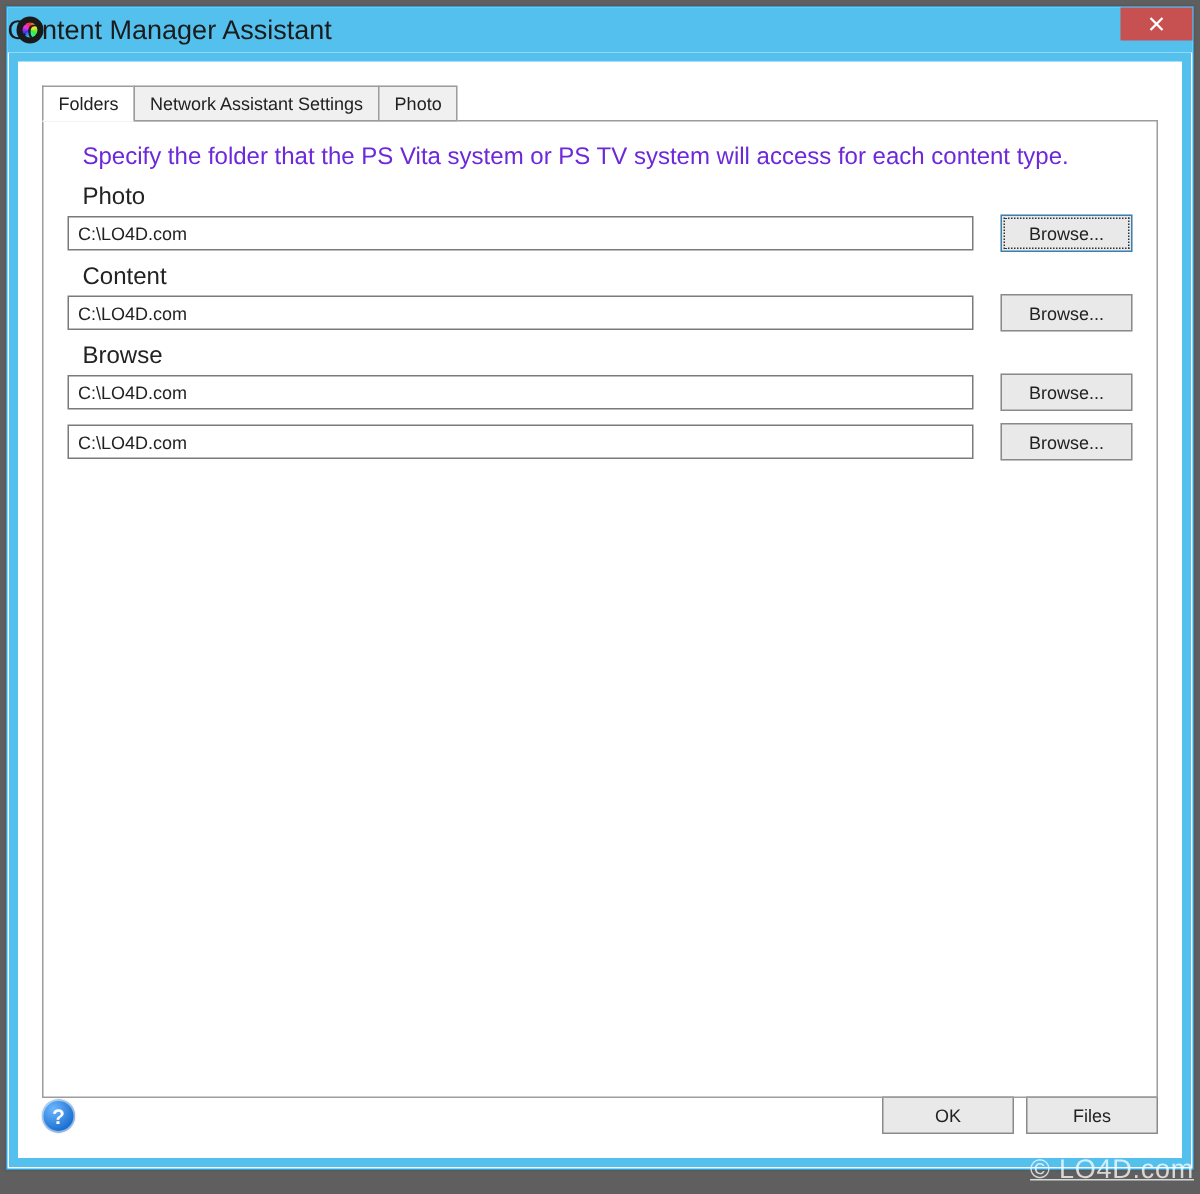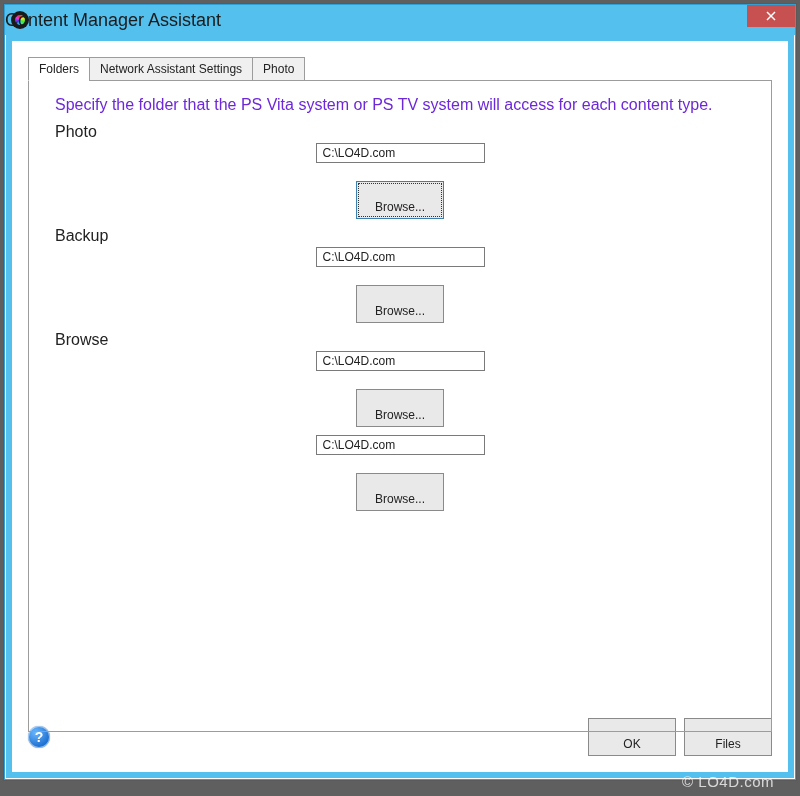--- a/index.html
+++ b/index.html
@@ -115,42 +115,41 @@
     margin-left: 10px;
     margin-bottom: 2px;
     font-size: 16px;
     color: #222;
   }
   .row {
     display: flex;
     align-items: center;
     gap: 18px;
     padding-left: 0;
-    flex-direction: column;
   }
   .path-input {
     flex: 1;
     height: 23px;
     border: 1px solid #7a7a7a;
     padding: 2px 6px;
     font-size: 12px;
     color: #222;
     background: #fff;
     outline: none;
   }
   .browse-btn,
   .dlg-btn {
     width: 88px;
     height: 25px;
     border: 1px solid #8a8a8a;
     background: #e9e9e9;
     font-size: 12px;
     color: #222;
     cursor: pointer;
-    padding: 18px;
+    padding: 4px;
   }
   .browse-btn.focused { outline: 1px dotted #333; outline-offset: -3px; border: 1px solid #3c7fb1; }
   .dlg-footer {
     position: absolute;
     left: 10px; right: 10px; bottom: 10px;
     display: flex;
     align-items: center;
   }
   .help-icon {
     width: 22px; height: 22px;
@@ -162,27 +161,28 @@
     display: flex;
     align-items: center;
     justify-content: center;
     box-shadow: inset 0 0 0 1px rgba(255,255,255,0.5), 0 0 1px rgba(0,0,0,0.4);
     cursor: pointer;
   }
   .dlg-footer .spacer { flex: 1; }
   .dlg-footer .dlg-btn { margin-left: 8px; }
   .watermark {
     position: absolute;
-    right: 26px;
+    right: 4px;
     bottom: 6px;
     color: rgba(255,255,255,0.75);
-    font-size: 15px;
+    font-size: 18px;
     letter-spacing: 0.5px;
     font-family: Arial, sans-serif;
     pointer-events: none;
+    text-decoration: underline;
   }
 </style>
 </head>
 <body>
 
 <div class="window">
   <div class="titlebar">
     <div class="app-icon"></div>
     <div class="title">Content Manager Assistant</div>
     <div class="close-btn">
@@ -207,21 +207,21 @@
 
         <div class="group">
           <label class="sec">Photo</label>
           <div class="row">
             <input class="path-input" type="text" value="C:\LO4D.com" style="">
             <button class="browse-btn focused">Browse...</button>
           </div>
         </div>
 
         <div class="group">
-          <label class="sec">Backup</label>
+          <label class="sec">Content</label>
           <div class="row">
             <input class="path-input" type="text" value="C:\LO4D.com" style="">
             <button class="browse-btn">Browse...</button>
           </div>
         </div>
 
         <div class="group">
           <label class="sec">Browse</label>
           <div class="row">
             <input class="path-input" type="text" value="C:\LO4D.com" style="">

